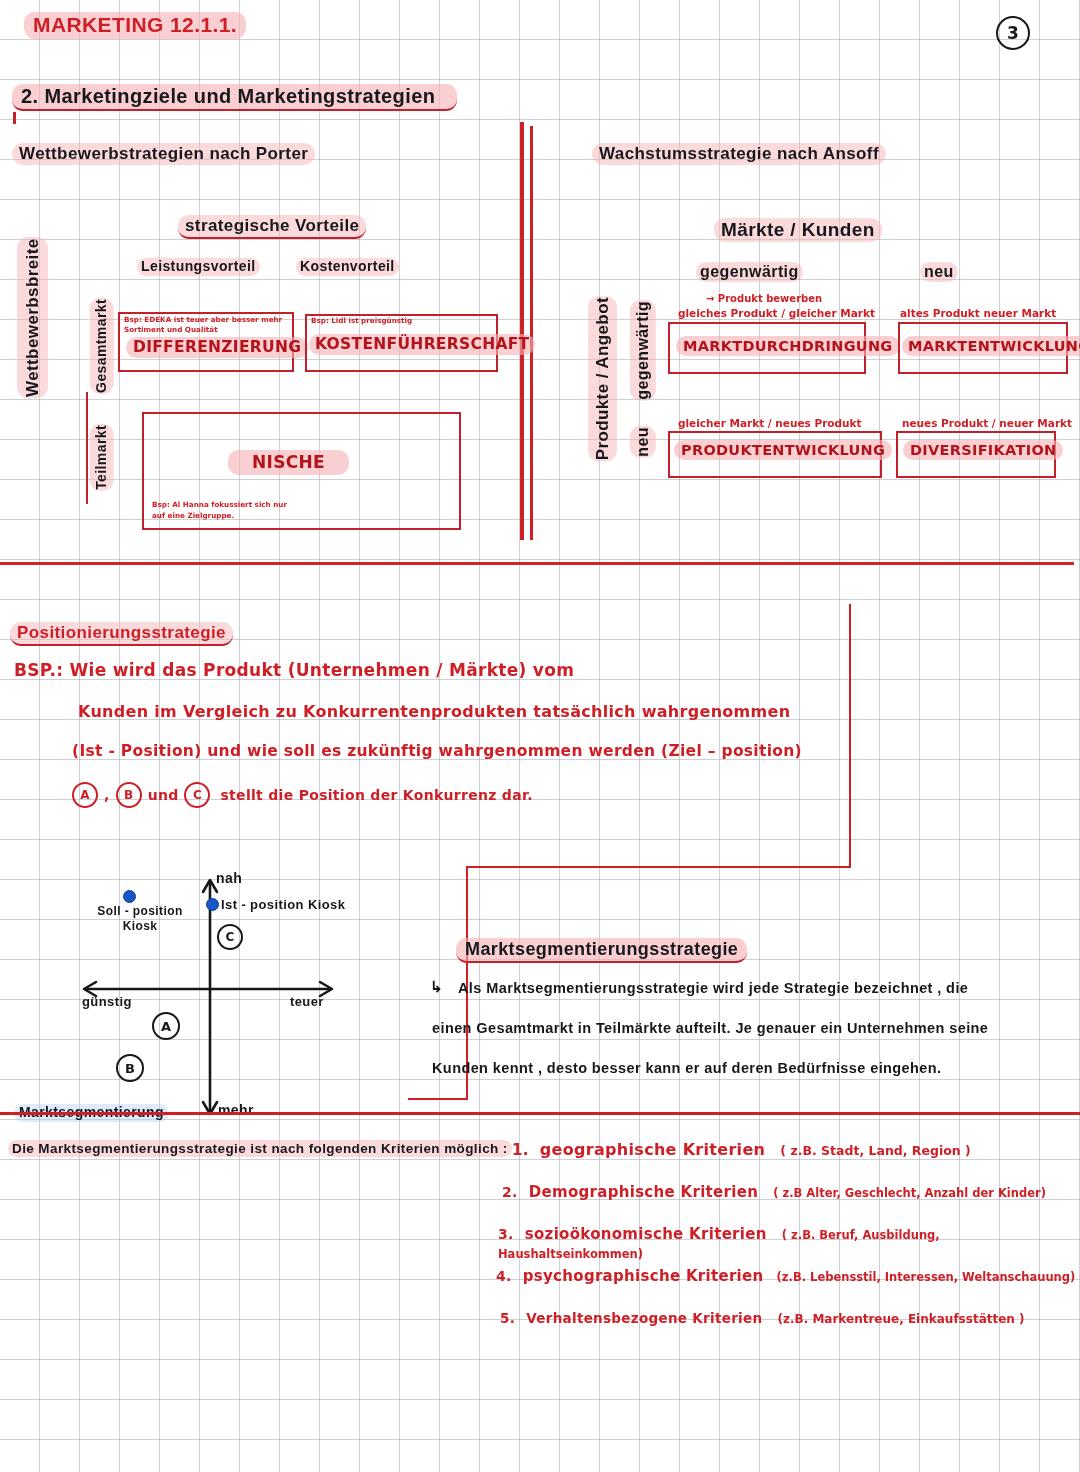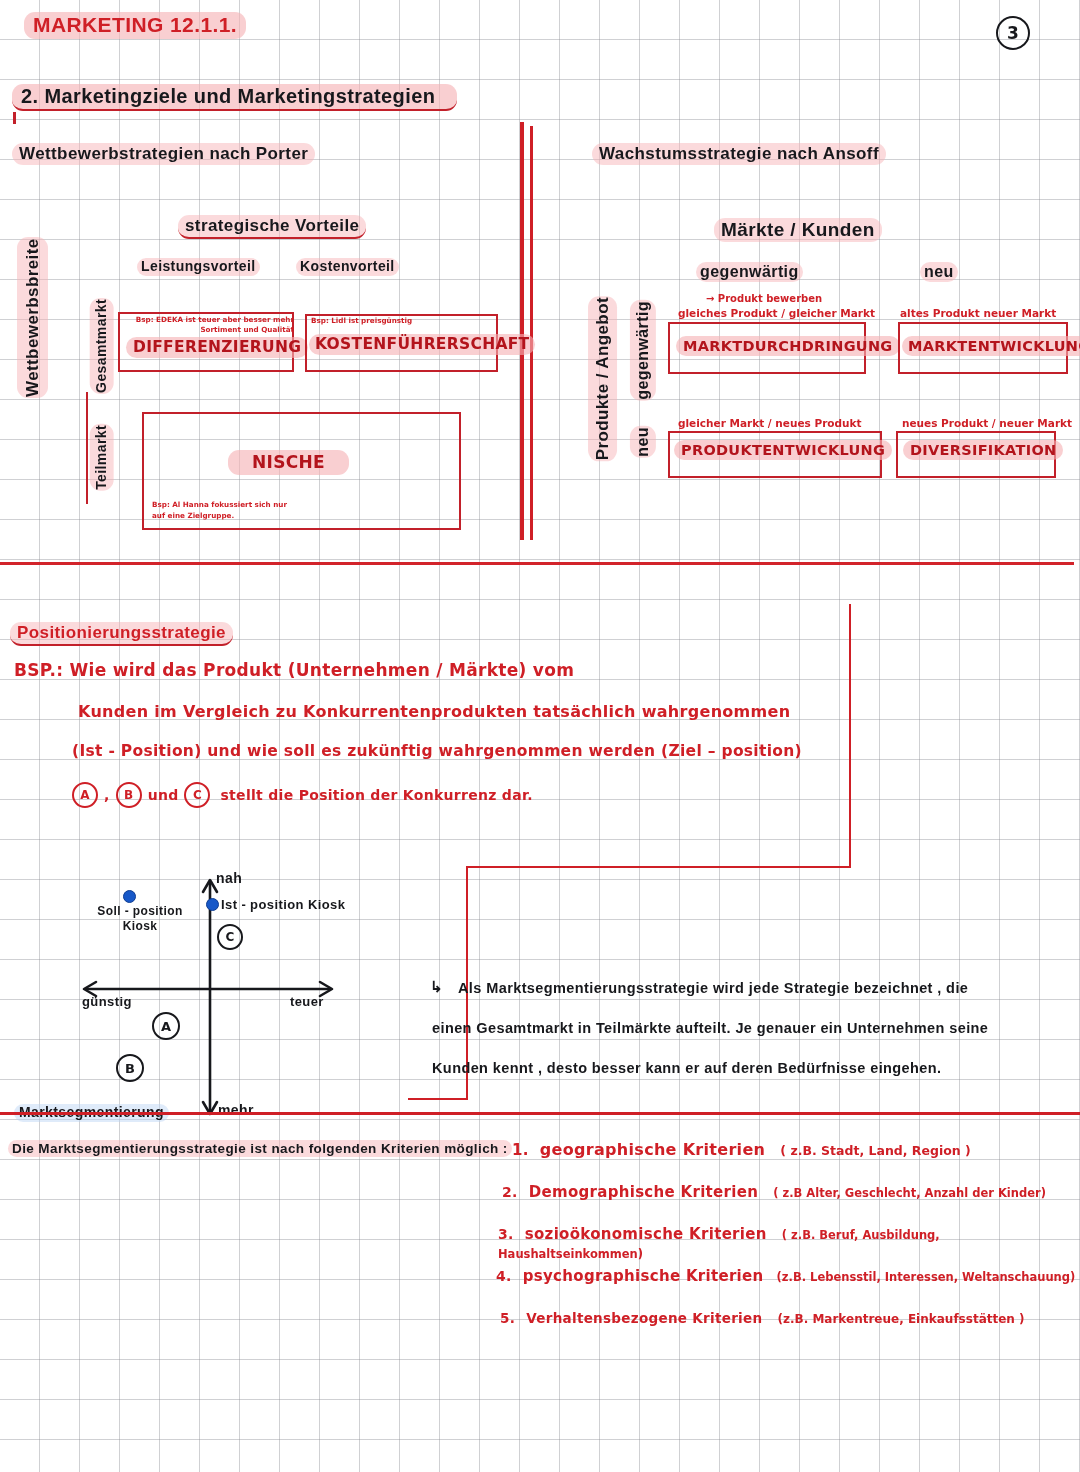--- a/index.html
+++ b/index.html
@@ -123,21 +123,21 @@
   <div class="abs" style="left:86px;top:392px;width:2.4px;height:112px;background:#c2202a;"></div>
 
   <div class="abs vert hw ink-black" style="left:90px;top:298px;font-size:14px;">
     <span class="hl-soft" style="padding:1px 4px;">Gesamtmarkt</span>
   </div>
   <div class="abs vert hw ink-black" style="left:90px;top:424px;font-size:14px;">
     <span class="hl-soft" style="padding:1px 4px;">Teilmarkt</span>
   </div>
 
   <div class="abs rbox" style="left:118px;top:312px;width:176px;height:60px;"></div>
-  <div class="abs tiny ink-red" style="left:124px;top:315px;font-size:7.2px;line-height:1.45;white-space:pre-line;width:170px;text-align:right;">Bsp: EDEKA ist teuer aber besser mehr
+  <div class="abs tiny ink-red" style="left:124px;top:315px;font-size:7.2px;line-height:1.45;white-space:pre-line;width:170px;">Bsp: EDEKA ist teuer aber besser mehr
 Sortiment und Qualität</div>
   <div class="abs hw-r ink-dark-red" style="left:126px;top:337px;font-size:15.5px;">
     <span class="hl" style="padding:2px 7px;">DIFFERENZIERUNG</span>
   </div>
 
   <div class="abs rbox" style="left:305px;top:314px;width:193px;height:58px;"></div>
   <div class="abs tiny ink-red" style="left:311px;top:316px;font-size:7.2px;line-height:1.45;white-space:pre-line;width:185px;">Bsp: Lidl ist preisgünstig</div>
   <div class="abs hw-r ink-dark-red" style="left:309px;top:334px;font-size:15.5px;">
     <span class="hl" style="padding:2px 6px;">KOSTENFÜHRERSCHAFT</span>
   </div>
@@ -260,20 +260,23 @@
     <div class="abs" style="left:76px;top:190px;">
       <span class="circled ink-black" style="width:24px;height:24px;font-size:13px;">B</span>
     </div>
 
     
     <div class="abs hw ink-black" style="left:-26px;top:240px;font-size:14px;">
       <span class="hl-soft" style="background:rgba(185,210,245,.45);padding:1px 5px;">Marktsegmentierung</span>
     </div>
   </div>
 
+  <div class="abs hw ink-black" style="left:456px;top:938px;font-size:18px;">
+    <span class="hl uline-red">Marktsegmentierungsstrategie</span>
+  </div>
 
   <div class="abs hw ink-black" style="left:430px;top:978px;font-size:15px;">↳</div>
   <div class="abs hw ink-black" style="left:458px;top:980px;font-size:14.5px;">Als  Marktsegmentierungsstrategie   wird  jede  Strategie  bezeichnet , die</div>
   <div class="abs hw ink-black" style="left:432px;top:1020px;font-size:14.5px;">einen  Gesamtmarkt in Teilmärkte  aufteilt.  Je genauer ein Unternehmen seine</div>
   <div class="abs hw ink-black" style="left:432px;top:1060px;font-size:14.5px;">Kunden kennt , desto besser  kann er auf deren Bedürfnisse  eingehen.</div>
 
   <div class="abs hline" style="left:0px;top:1112px;width:1080px;height:2.6px;background:#cf1f26;"></div>
 
   <div class="abs hw ink-black" style="left:8px;top:1140px;font-size:13.5px;">
     <span class="hl-soft" style="padding:1px 4px;">Die Marktsegmentierungsstrategie ist nach folgenden  Kriterien möglich :</span>

